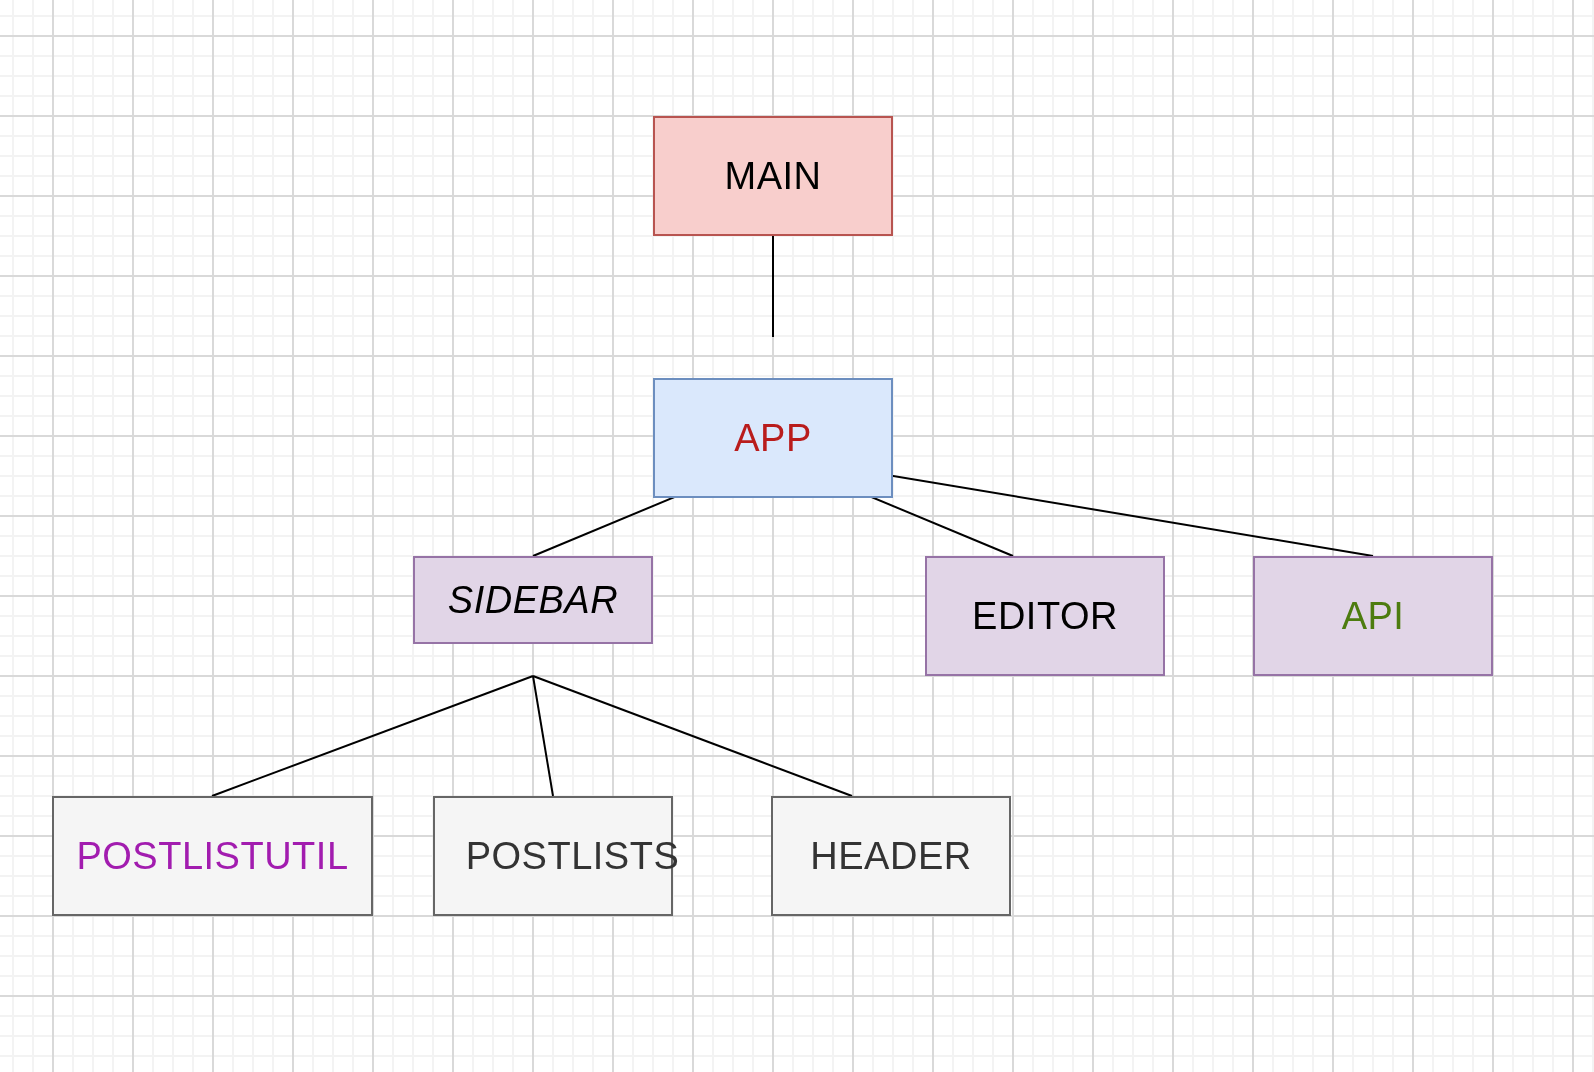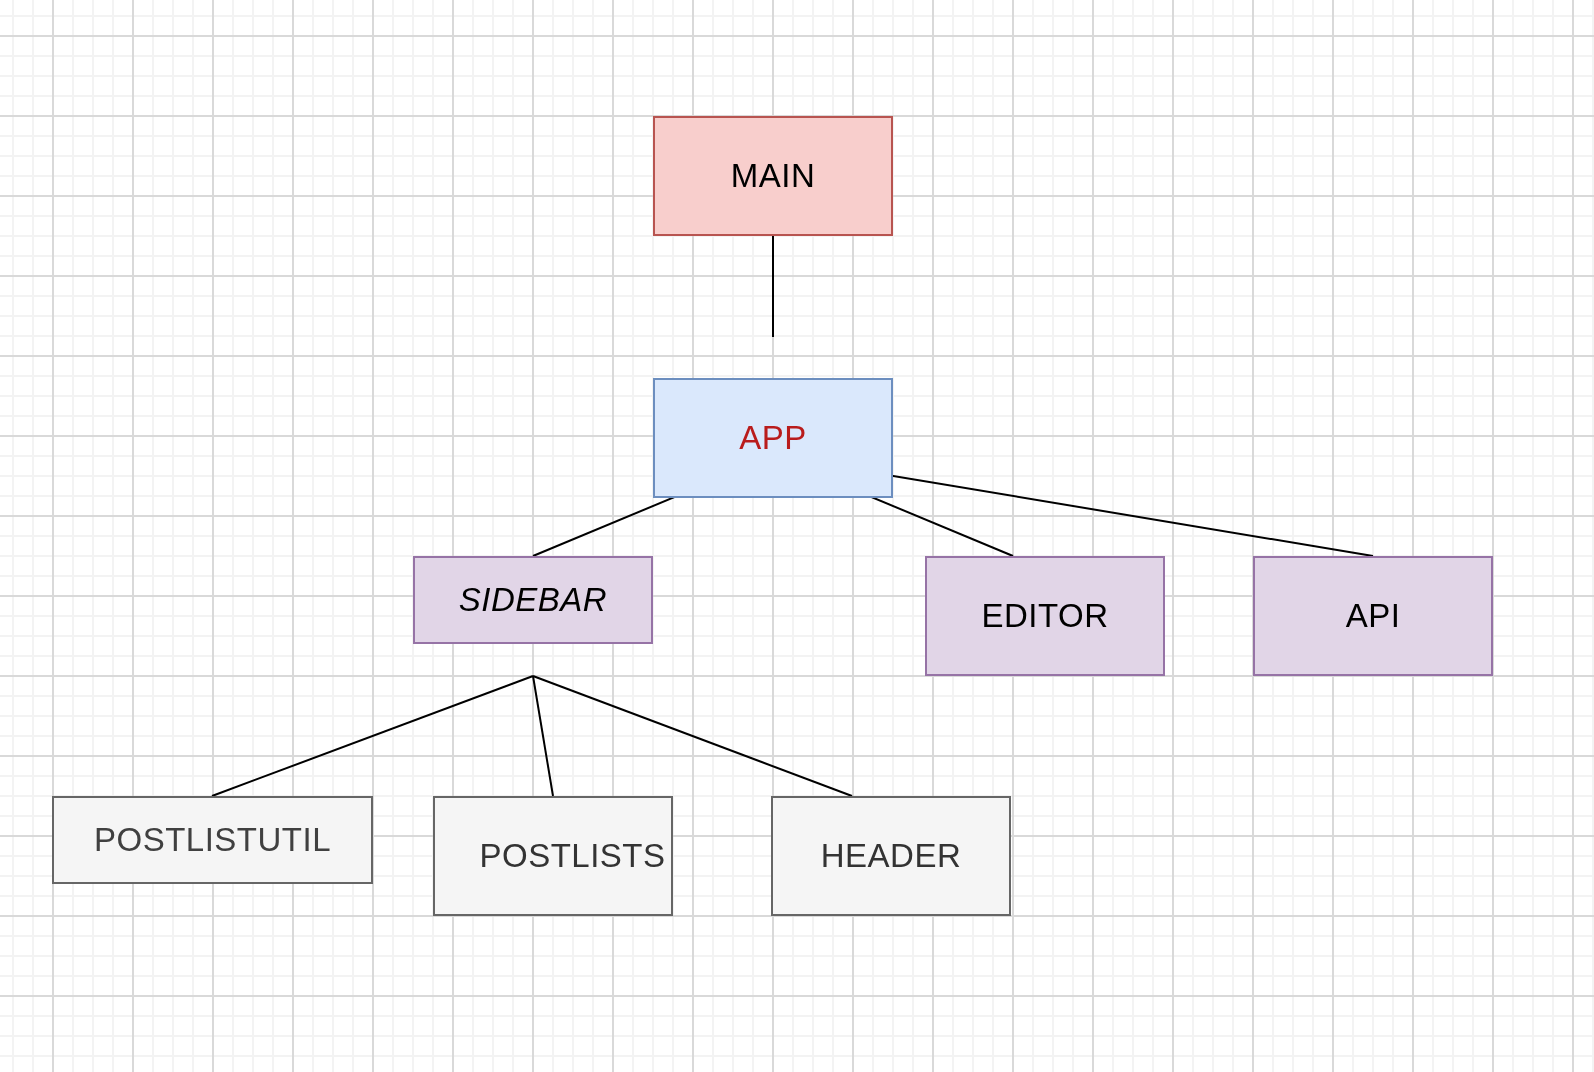--- a/index.html
+++ b/index.html
@@ -32,21 +32,21 @@
     pointer-events: none;
   }
   .edge-layer line { pointer-events: stroke; }
   .node {
     position: absolute;
     box-sizing: border-box;
     border: 2px solid #000;
     display: flex;
     align-items: center;
     justify-content: center;
-    font-size: 33px;
+    font-size: 38px;
     letter-spacing: 0.5px;
     color: #000;
     text-align: center;
     white-space: nowrap;
     cursor: default;
     user-select: none;
   }
 </style>
 </head>
 <body>
@@ -59,17 +59,17 @@
       <line x1="773" y1="456" x2="1373" y2="556" stroke="#000000" stroke-width="2"></line>
       <line x1="533" y1="676" x2="212" y2="796" stroke="#000000" stroke-width="2"></line>
       <line x1="533" y1="676" x2="553" y2="796" stroke="#000000" stroke-width="2"></line>
       <line x1="533" y1="676" x2="852" y2="796" stroke="#000000" stroke-width="2"></line>
     </svg>
 
 <div class="node" style="left: 653px; top: 116px; width: 240px; height: 120px; background: rgb(248, 206, 204); border-color: rgb(184, 84, 80); color: rgb(0, 0, 0);">MAIN</div>
     <div class="node" style="left: 653px; top: 337px; width: 240px; height: 120px; background: rgb(218, 232, 252); border-color: rgb(108, 142, 191); color: #b91c1c; margin-top: 41px;">APP</div>
     <div class="node" style="left: 413px; top: 556px; width: 240px; height: 88px; background: rgb(225, 213, 231); border-color: rgb(150, 115, 166); color: rgb(0, 0, 0); font-style: italic;">SIDEBAR</div>
     <div class="node" style="left: 893px; top: 556px; width: 240px; height: 120px; background: rgb(225, 213, 231); border-color: rgb(150, 115, 166); color: rgb(0, 0, 0); margin-left: 32px;">EDITOR</div>
-    <div class="node" style="left: 1253px; top: 556px; width: 240px; height: 120px; background: rgb(225, 213, 231); border-color: rgb(150, 115, 166); color: #000000;">API</div>
-    <div class="node" style="left: 52px; top: 796px; width: 321px; height: 88px; background: rgb(245, 245, 245); border-color: rgb(102, 102, 102); color: #404040;">POSTLISTUTIL</div>
+    <div class="node" style="left: 1253px; top: 556px; width: 240px; height: 120px; background: rgb(225, 213, 231); border-color: rgb(150, 115, 166); color: #4d7c0f;">API</div>
+    <div class="node" style="left: 52px; top: 796px; width: 321px; height: 120px; background: rgb(245, 245, 245); border-color: rgb(102, 102, 102); color: #a21caf;">POSTLISTUTIL</div>
     <div class="node" style="left: 433px; top: 796px; width: 240px; height: 120px; background: rgb(245, 245, 245); border-color: rgb(102, 102, 102); color: rgb(51, 51, 51); padding-left: 39px;">POSTLISTS</div>
     <div class="node" style="left: 732px; top: 796px; width: 240px; height: 120px; background: rgb(245, 245, 245); border-color: rgb(102, 102, 102); color: rgb(51, 51, 51); margin-left: 39px;">HEADER</div>
   </div>
 
 </body></html>

